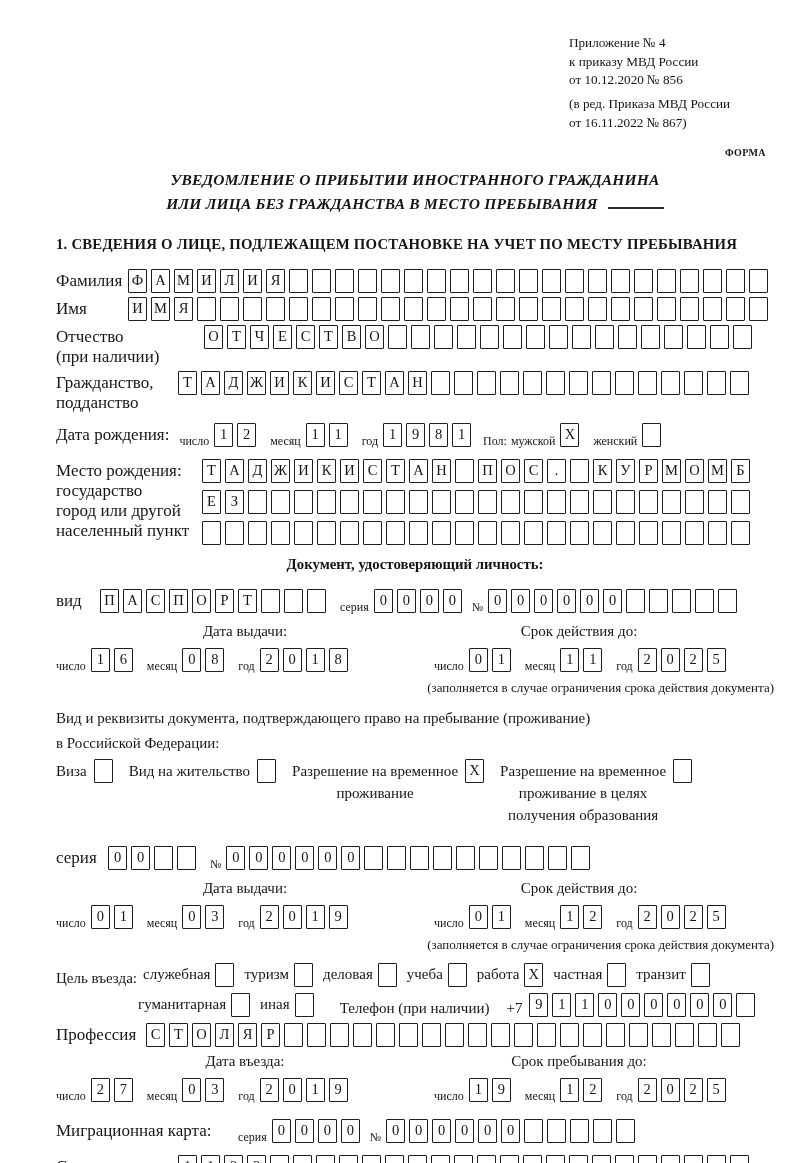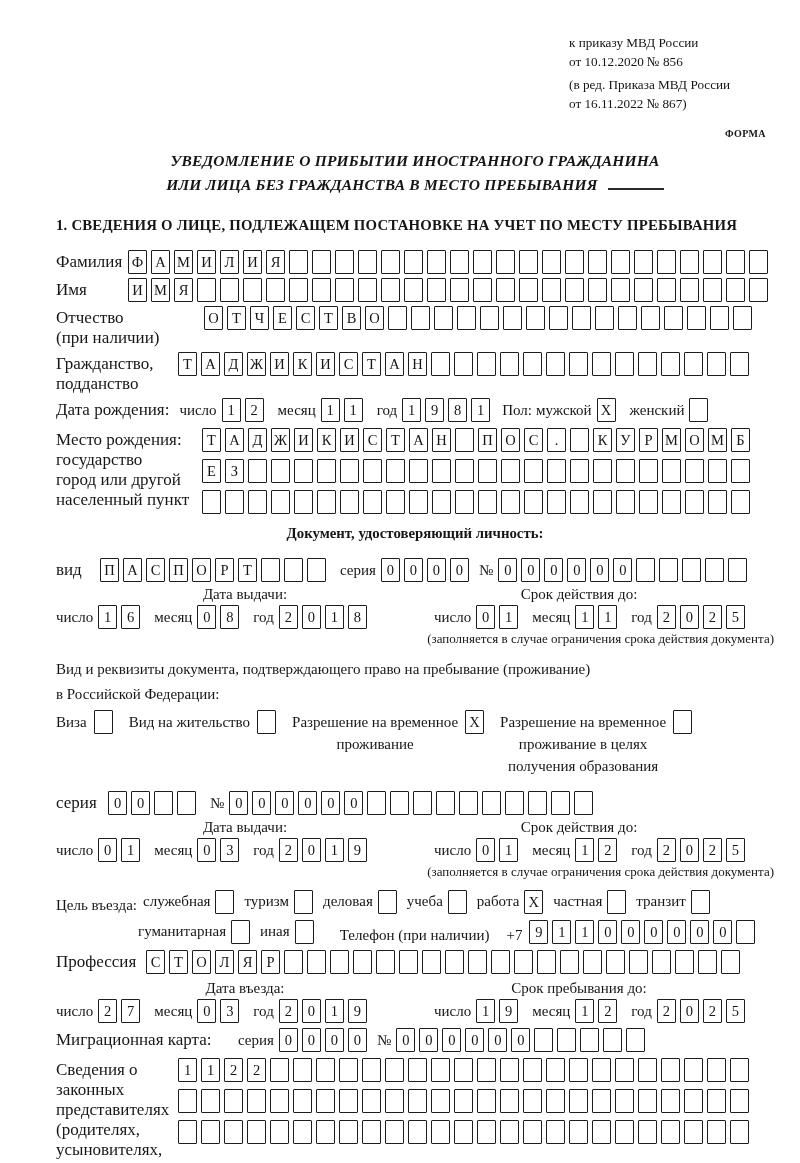--- a/index.html
+++ b/index.html
@@ -24,23 +24,23 @@
   .cell {
     flex:none; width:19px; height:24px; box-sizing:border-box;
     border:1.6px solid #1d1d1d; margin-right:4px; border-radius:1px;
     display:inline-flex; align-items:center; justify-content:center;
     font-size:14.5px; line-height:1;
   }
   .checkbox { margin-right:0; }
   .cellcol { display:flex; flex-direction:column; }
   .cellcol .cells { margin-bottom:7px; }
 
-  .dlbl { font-size:15px; line-height:24px; flex:none; padding:0 5px 0 10px; }
+  .dlbl { font-size:12px; line-height:24px; flex:none; padding:0 5px 0 10px;margin-top:12px; }
   .dlbl.first { padding-left:0; }
-  .doc-heading { text-align:center; font-weight:bold; font-size:14.8px; margin:4px 0 16px 0; }
+  .doc-heading { text-align:center; font-weight:bold; font-size:14.8px; margin:4px 0 10px 0; }
 
   .dual-head { display:flex; font-size:15px; margin-bottom:2px; }
   .dh-left { width:378px; text-align:center; flex:none; }
   .dh-right { width:290px; text-align:center; flex:none; }
   .dateline { display:flex; align-items:center; margin-bottom:2px; }
   .dgroup { display:flex; align-items:center; flex:none; }
   .dg-left { width:378px; }
   .note-right { text-align:right; font-size:13px; margin:1px 0 10px 0; }
 
   .intro { font-size:15px; line-height:1.7; margin-bottom:2px; }
@@ -56,20 +56,21 @@
   .indent { padding-left:76px; }
   .phone-label { padding-left:26px; }
   .plus7 { padding:0 7px 0 12px; }
 </style>
 </head>
 <body>
 
 <div class="page">
 
   <div class="ref-block">
+    <div>Приложение № 4</div>
     <div>к приказу МВД России</div>
     <div>от 10.12.2020 № 856</div>
     <div class="amend">
       <div>(в ред. Приказа МВД России</div>
       <div>от 16.11.2022 № 867)</div>
     </div>
   </div>
 
   <div class="forma">ФОРМА</div>
 

